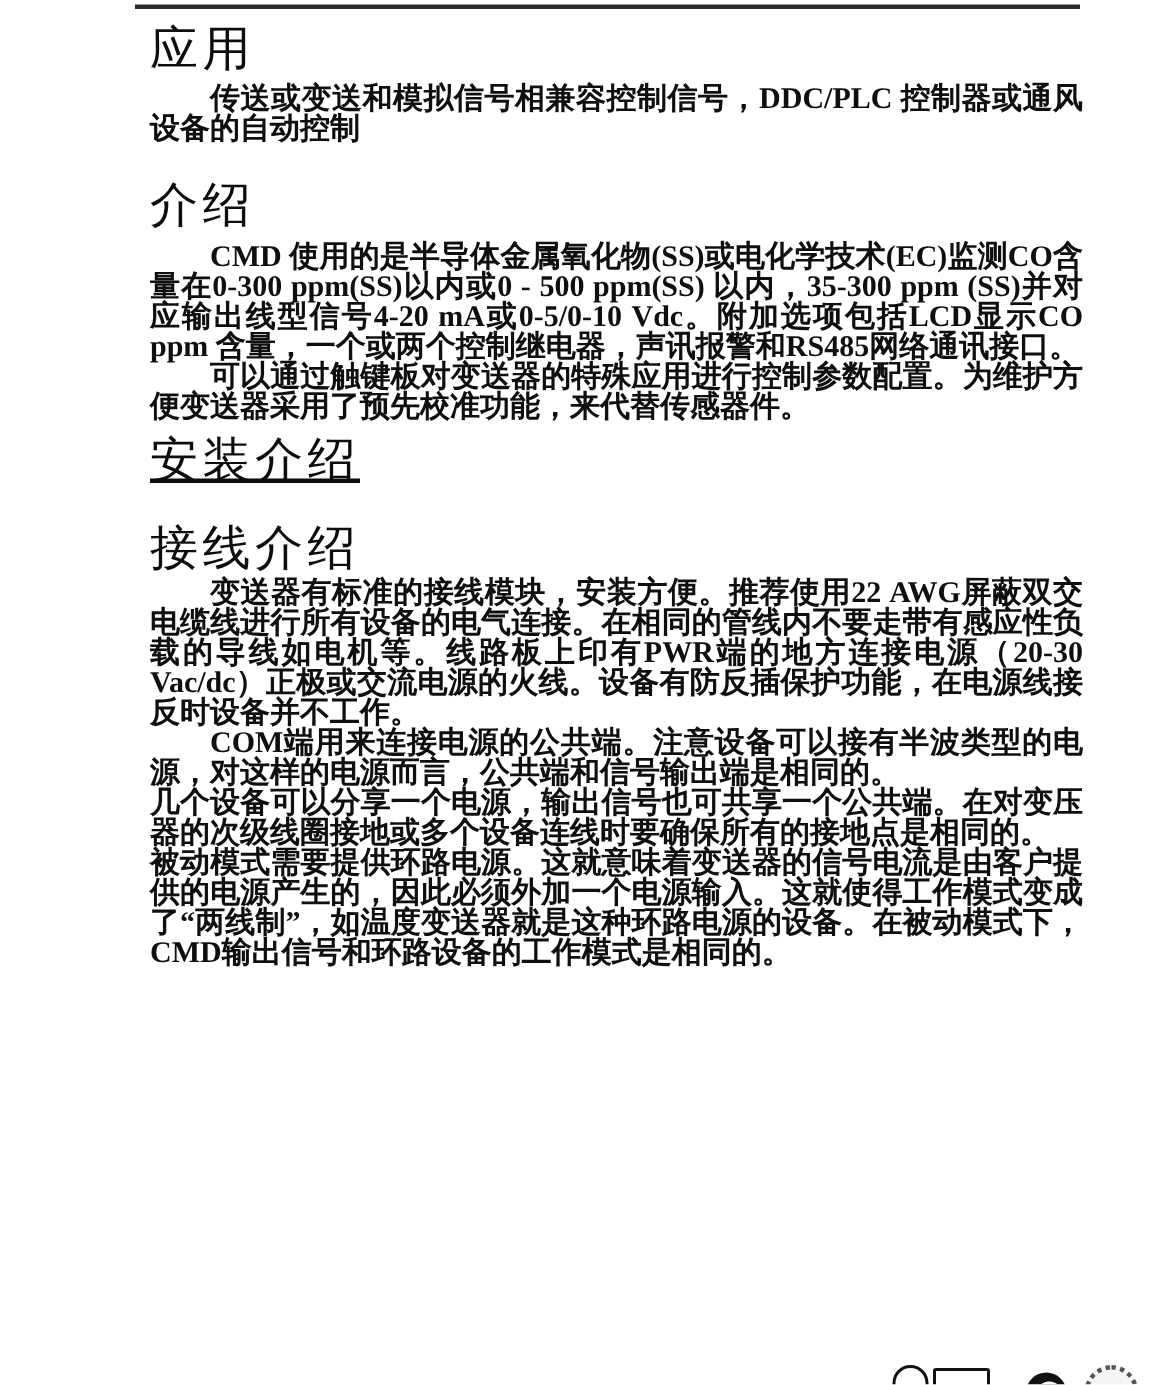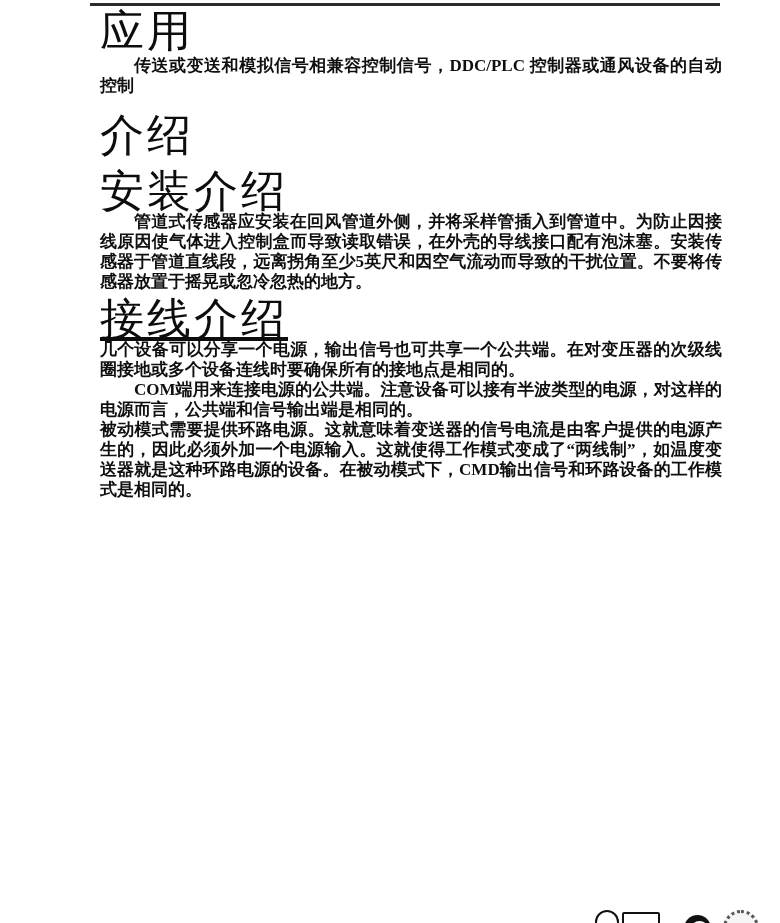--- a/index.html
+++ b/index.html
@@ -20,34 +20,34 @@
     margin: 3px 0 0 90px;
     width: 630px;
     height: 3px;
     background: #2b2b2b;
   }
   .content {
     padding: 0 58px 0 100px;
   }
   h1.sec-heading {
     margin: 0;
-    font-size: 44px;
+    font-size: 32px;
     font-weight: 500;
     line-height: 40px;
     letter-spacing: 3px;
     color: #0d0d0d;
     font-family: "Liberation Serif", "DejaVu Serif", serif;
   }
   .sec-app h1.sec-heading   { margin-top: 6px;  margin-bottom: 4px; }
-  .sec-intro h1.sec-heading { margin-top: 20px; margin-bottom: 16px; }
-  .sec-install h1.sec-heading { margin-top: 5px; margin-bottom: 0; }
-  .sec-wiring h1.sec-heading  { margin-top: 8px; margin-bottom: 0; text-decoration: underline; }
+  .sec-intro h1.sec-heading { margin-top: 20px; margin-bottom: 5px; }
+  .sec-install h1.sec-heading { margin-top: 5px; margin-bottom: 0; text-decoration: underline; }
+  .sec-wiring h1.sec-heading  { margin-top: 19px; margin-bottom: 0; }
   p.para {
     margin: 0;
-    font-size: 17px;
+    font-size: 20px;
     line-height: 20px;
     font-weight: 700;
     text-align: justify;
     text-justify: inter-ideograph;
     color: #0f0f0f;
     letter-spacing: 0;
   }
   p.para.indent { text-indent: 2em; }
   
   .footer-icons {
@@ -102,31 +102,33 @@
 
   <div class="content">
 
     <section class="sec-app">
       <h1 class="sec-heading">应用</h1>
       <p class="para indent">传送或变送和模拟信号相兼容控制信号，DDC/PLC 控制器或通风设备的自动控制</p>
     </section>
 
     <section class="sec-intro">
       <h1 class="sec-heading">介绍</h1>
+      <p class="para indent">CMD 使用的是半导体金属氧化物(SS)或电化学技术(EC)监测CO含量在0-300 ppm(SS)以内或0 - 500 ppm(SS) 以内，35-300 ppm (SS)并对应输出线型信号4-20 mA或0-5/0-10 Vdc。附加选项包括LCD显示CO ppm 含量，一个或两个控制继电器，声讯报警和RS485网络通讯接口。</p>
+      <p class="para indent">可以通过触键板对变送器的特殊应用进行控制参数配置。为维护方便变送器采用了预先校准功能，来代替传感器件。</p>
     </section>
 
     <section class="sec-install">
       <h1 class="sec-heading">安装介绍</h1>
-      <p class="para indent">管道式传感器应安装在回风管道外侧，并将采样管插入到管道中。为防止因接线原因使气体进入控制盒而导致读取错误，在外壳的导线接口配有泡沫塞。安装传感器于管道直线段，远离拐角至少5英尺和因空气流动而导致的干扰位置。不要将传感器放置于摇晃或忽冷忽热的地方。</p>
     </section>
 
     <section class="sec-wiring">
       <h1 class="sec-heading">接线介绍</h1>
+      <p class="para indent">变送器有标准的接线模块，安装方便。推荐使用22 AWG屏蔽双交电缆线进行所有设备的电气连接。在相同的管线内不要走带有感应性负载的导线如电机等。线路板上印有PWR端的地方连接电源（20-30 Vac/dc）正极或交流电源的火线。设备有防反插保护功能，在电源线接反时设备并不工作。</p>
+      <p class="para indent">COM端用来连接电源的公共端。注意设备可以接有半波类型的电源，对这样的电源而言，公共端和信号输出端是相同的。</p>
       <p class="para">几个设备可以分享一个电源，输出信号也可共享一个公共端。在对变压器的次级线圈接地或多个设备连线时要确保所有的接地点是相同的。</p>
-      <p class="para indent">COM端用来连接电源的公共端。注意设备可以接有半波类型的电源，对这样的电源而言，公共端和信号输出端是相同的。</p>
       <p class="para">被动模式需要提供环路电源。这就意味着变送器的信号电流是由客户提供的电源产生的，因此必须外加一个电源输入。这就使得工作模式变成了“两线制”，如温度变送器就是这种环路电源的设备。在被动模式下，CMD输出信号和环路设备的工作模式是相同的。</p>
     </section>
 
   </div>
 
   <div class="footer-icons">
     <div class="icon icon-circle"></div>
     <div class="icon icon-square"></div>
     <div class="icon icon-dark">
       <div class="inner"></div>

